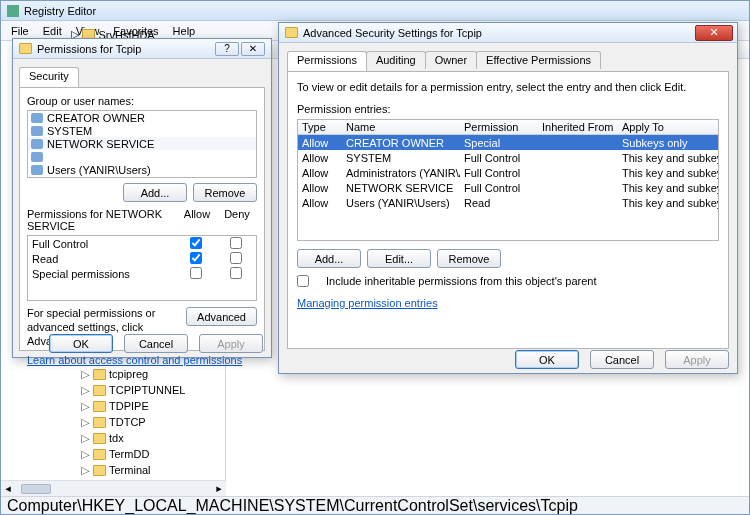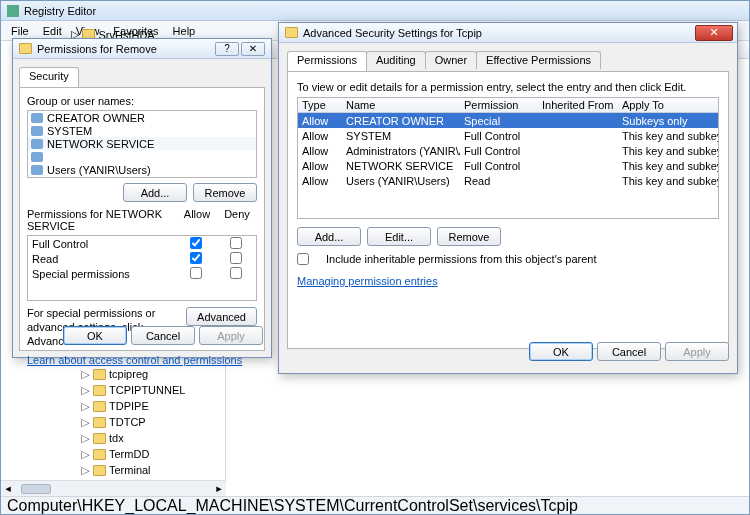--- a/index.html
+++ b/index.html
@@ -32,21 +32,21 @@
   .usr-ico { width:12px; height:10px; display:inline-block; background:#7aa7d9; border-radius:2px;}
   .btnrow { display:flex; justify-content:flex-end; gap:6px; margin-top:5px;}
   button.win { height:19px; min-width:64px; background:linear-gradient(#fefefe,#e6e9ee); border:1px solid #8a9bb0; border-radius:3px; padding:0 10px;}
   button.win.def { border:1px solid #3272b8; box-shadow:0 0 0 1px #a7d1ff inset;}
   .perm-grid { border:1px solid #b5b5b5; margin-top:3px; height:66px; background:#fff;}
   .pg-row { display:flex; height:15px; align-items:center; padding-left:4px;}
   .pg-row span:first-child{flex:1;}
   .pg-row .cb { width:40px; text-align:center;}
   input[type=checkbox]{ width:12px; height:12px; margin:0;}
   .linklike { color:#0b57c0; text-decoration:underline; cursor:pointer;}
-  .dlg-buttons { position:absolute; right:8px; bottom:12px; display:flex; gap:4px;}
+  .dlg-buttons { position:absolute; right:8px; bottom:4px; display:flex; gap:11px;}
   .note { margin-top:6px; line-height:1.25;}
   
   .adv-dlg { left:278px; top:22px; width:460px; height:352px;}
   .adv-dlg .titlebar { background:linear-gradient(#f7fbff,#dce9f7);}
   .adv-close { width:38px; height:16px; background:linear-gradient(#ef6f61,#c23b2d); border:1px solid #8c2a21; border-radius:2px; color:#fff; text-align:center; line-height:13px; font-size:11px; position:absolute; right:4px; top:2px;}
   .adv-tabs { display:flex; gap:0; margin:8px 8px 0 8px; position:relative;}
   .adv-tabs .tab { position:relative; top:0;}
   .adv-tabs .tab + .tab { margin-left:-1px;}
   .adv-body { margin:0 8px 8px 8px; background:#fff; border:1px solid #b5b5b5; height:278px; padding:9px; position:relative;}
   .perm-table { border:1px solid #b5b5b5; background:#fff; margin-top:4px;}
@@ -137,21 +137,21 @@
       <div class="th"></div>
       <span style="margin-left:auto;width:14px;text-align:center">▸</span>
     </div>
 
   <div class="statusbar">Computer\HKEY_LOCAL_MACHINE\SYSTEM\CurrentControlSet\services\Tcpip</div>
 </div>
 
 <div class="dlg perm-dlg">
   <div class="titlebar">
     <span class="fld" style="margin-right:5px"></span>
-    <span>Permissions for Remove</span>
+    <span>Permissions for Tcpip</span>
     <div class="small-close">
       <span>?</span>
       <span>✕</span>
     </div>
   </div>
   <div class="tabstrip">
     <div class="tab" style="left:0">Security</div>
   </div>
   <div class="tabbody">
     <div>Group or user names:</div>
@@ -222,20 +222,21 @@
     <div class="adv-close">✕</div>
   </div>
   <div class="adv-tabs" id="advtabs">
       <div class="tab">Permissions</div>
       <div class="tab inactive">Auditing</div>
       <div class="tab inactive">Owner</div>
       <div class="tab inactive">Effective Permissions</div>
     </div>
   <div class="adv-body">
     <div>To view or edit details for a permission entry, select the entry and then click Edit.</div>
+    <div style="margin-top:10px">Permission entries:</div>
     <div class="perm-table">
       <div class="pt-head">
         <div class="c1">Type</div>
         <div class="c2">Name</div>
         <div class="c3">Permission</div>
         <div class="c4">Inherited From</div>
         <div class="c5">Apply To</div>
       </div>
       <div id="ptbody">
           <div class="pt-row sel">

